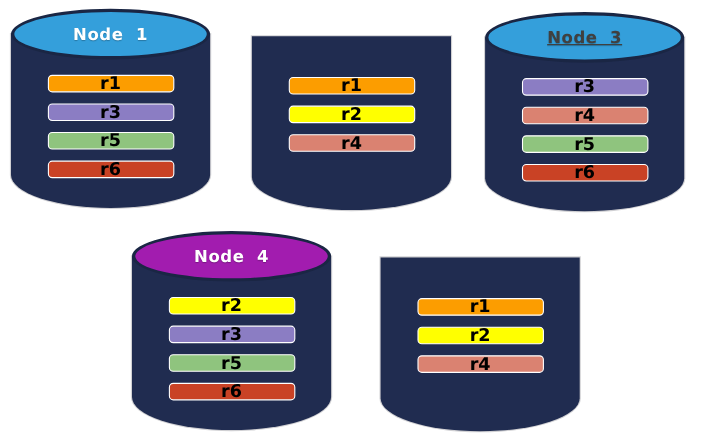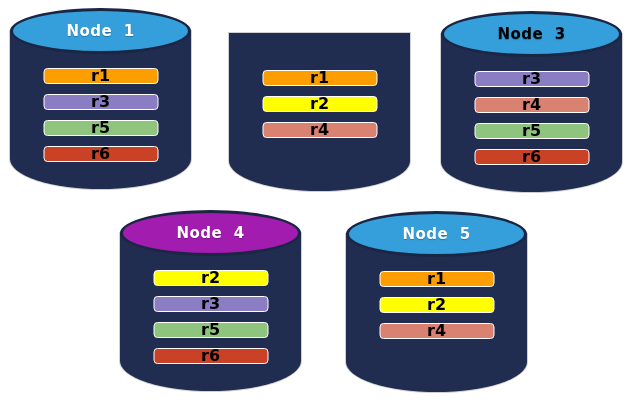--- a/index.html
+++ b/index.html
@@ -93,21 +93,21 @@
       <div class="cyl-body" style="background: rgb(32, 44, 80);"></div>
       <div class="bars">
         <div class="replica-bar" style="background: rgb(252, 157, 0); border-color: rgb(255, 255, 255); color: rgb(0, 0, 0);">r1</div>
         <div class="replica-bar" style="background: rgb(255, 255, 0); border-color: rgb(255, 255, 255); color: rgb(0, 0, 0);">r2</div>
         <div class="replica-bar" style="background: rgb(218, 130, 113); border-color: rgb(255, 255, 255); color: rgb(0, 0, 0);">r4</div>
       </div>
     </div>
     <div class="cylinder" style="left: 441px; top: 11px;">
       <div class="cyl-body" style="background: rgb(32, 44, 80);"></div>
       <div class="cyl-top" style="background: rgb(52, 159, 219); border-color: rgb(26, 38, 68);">
-        <div class="cyl-label" style="color: #000000;">Node  3</div>
+        <div class="cyl-label" style="color: #404040; text-decoration: underline;">Node  3</div>
       </div>
       <div class="bars">
         <div class="replica-bar" style="background: rgb(139, 125, 195); border-color: rgb(255, 255, 255); color: rgb(0, 0, 0);">r3</div>
         <div class="replica-bar" style="background: rgb(218, 130, 113); border-color: rgb(255, 255, 255); color: rgb(0, 0, 0);">r4</div>
         <div class="replica-bar" style="background: rgb(143, 196, 126); border-color: rgb(255, 255, 255); color: rgb(0, 0, 0);">r5</div>
         <div class="replica-bar" style="background: rgb(201, 66, 37); border-color: rgb(255, 255, 255); color: rgb(0, 0, 0);">r6</div>
       </div>
     </div>
     <div class="cylinder" style="left: 120px; top: 210px;">
       <div class="cyl-body" style="background: rgb(32, 44, 80);"></div>
@@ -116,22 +116,19 @@
       </div>
       <div class="bars">
         <div class="replica-bar" style="background: rgb(255, 255, 0); border-color: rgb(255, 255, 255); color: rgb(0, 0, 0);">r2</div>
         <div class="replica-bar" style="background: rgb(139, 125, 195); border-color: rgb(255, 255, 255); color: rgb(0, 0, 0);">r3</div>
         <div class="replica-bar" style="background: rgb(143, 196, 126); border-color: rgb(255, 255, 255); color: rgb(0, 0, 0);">r5</div>
         <div class="replica-bar" style="background: rgb(201, 66, 37); border-color: rgb(255, 255, 255); color: rgb(0, 0, 0);">r6</div>
       </div>
     </div>
     <div class="cylinder" style="left: 346px; top: 211px;">
       <div class="cyl-body" style="background: rgb(32, 44, 80);"></div>
-      <div class="cyl-top" style="background: rgb(52, 159, 219); border-color: rgb(26, 38, 68);">
-        <div class="cyl-label" style="color: rgb(255, 255, 255);">Node  5</div>
-      </div>
       <div class="bars">
         <div class="replica-bar" style="background: rgb(252, 157, 0); border-color: rgb(255, 255, 255); color: rgb(0, 0, 0);">r1</div>
         <div class="replica-bar" style="background: rgb(255, 255, 0); border-color: rgb(255, 255, 255); color: rgb(0, 0, 0);">r2</div>
         <div class="replica-bar" style="background: rgb(218, 130, 113); border-color: rgb(255, 255, 255); color: rgb(0, 0, 0);">r4</div>
       </div>
     </div>
   </div>
 
 </body></html>

